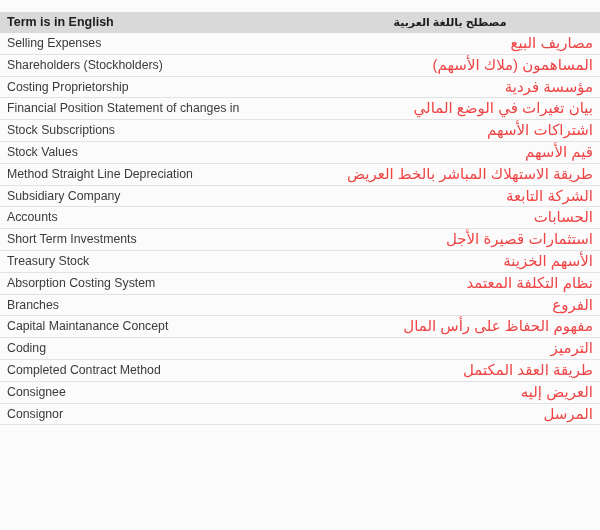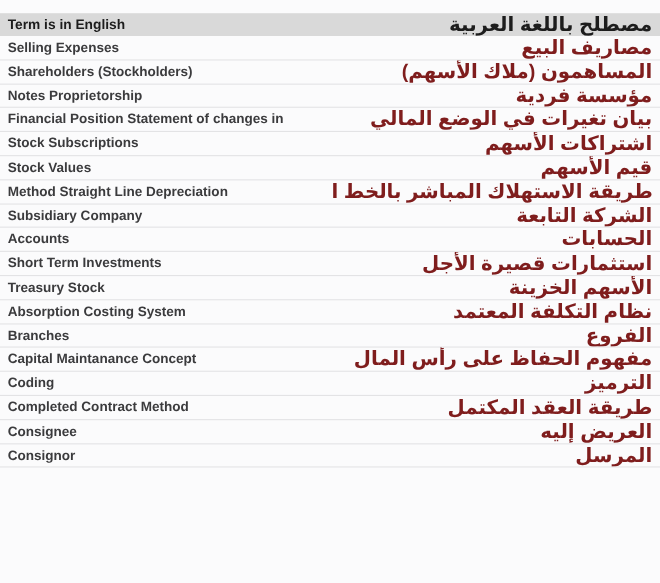--- a/index.html
+++ b/index.html
@@ -41,29 +41,28 @@
     white-space: nowrap;
     overflow: hidden;
   }
 
   .hdr-en {
     text-align: left;
     margin-top: 15px;
   }
 
   .hdr-ar {
-    text-align: right;
+    text-align: center;
     direction: rtl;
-    font-size: 18px;
+    font-size: 11px;
   }
 
   .data-row {
     background: #fbfbfc;
     border-bottom: 1px solid #e3e3e5;
-    font-weight: bold;
   }
 
   .data-row.first-data {
     border-top: none;
   }
 
   .cell {
     font-size: 12.3px;
     color: #3b3b3d;
     padding: 0 7px;
@@ -77,22 +76,22 @@
   .cell-en {
     text-align: left;
     width: 300px;
   }
 
   .cell-ar {
     text-align: right;
     direction: rtl;
     unicode-bidi: embed;
     width: 300px;
-    font-size: 18px;
-    color: #7f1d1d;
+    font-size: 15px;
+    color: #ef4444;
   }
 
   .bottom-spacer {
     position: absolute;
     left: 0;
     top: 452px;
     width: 600px;
     height: 78px;
     background: #fbfbfc;
   }
@@ -114,21 +113,21 @@
   <tbody id="table-body">
       <tr class="data-row first-data">
         <td class="cell cell-en">Selling Expenses</td>
         <td class="cell cell-ar">مصاريف البيع</td>
       </tr>
       <tr class="data-row">
         <td class="cell cell-en">Shareholders (Stockholders)</td>
         <td class="cell cell-ar">المساهمون (ملاك الأسهم)</td>
       </tr>
       <tr class="data-row">
-        <td class="cell cell-en">Notes Proprietorship</td>
+        <td class="cell cell-en">Costing Proprietorship</td>
         <td class="cell cell-ar">مؤسسة فردية</td>
       </tr>
       <tr class="data-row">
         <td class="cell cell-en">Financial Position Statement of changes in</td>
         <td class="cell cell-ar">بيان تغيرات في الوضع المالي</td>
       </tr>
       <tr class="data-row">
         <td class="cell cell-en">Stock Subscriptions</td>
         <td class="cell cell-ar">اشتراكات الأسهم</td>
       </tr>

